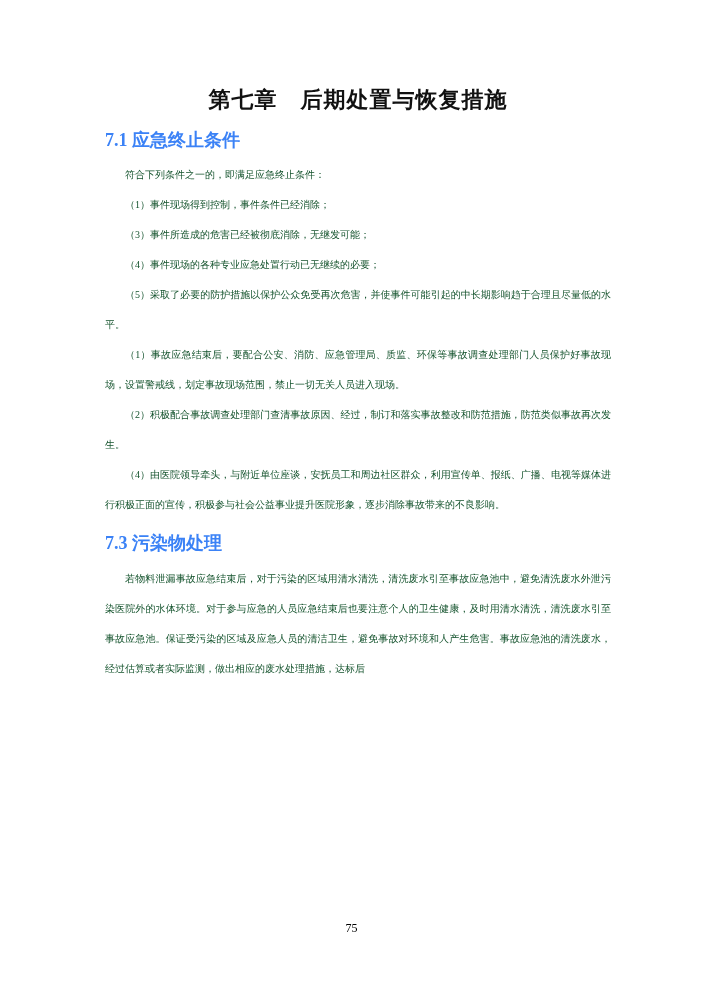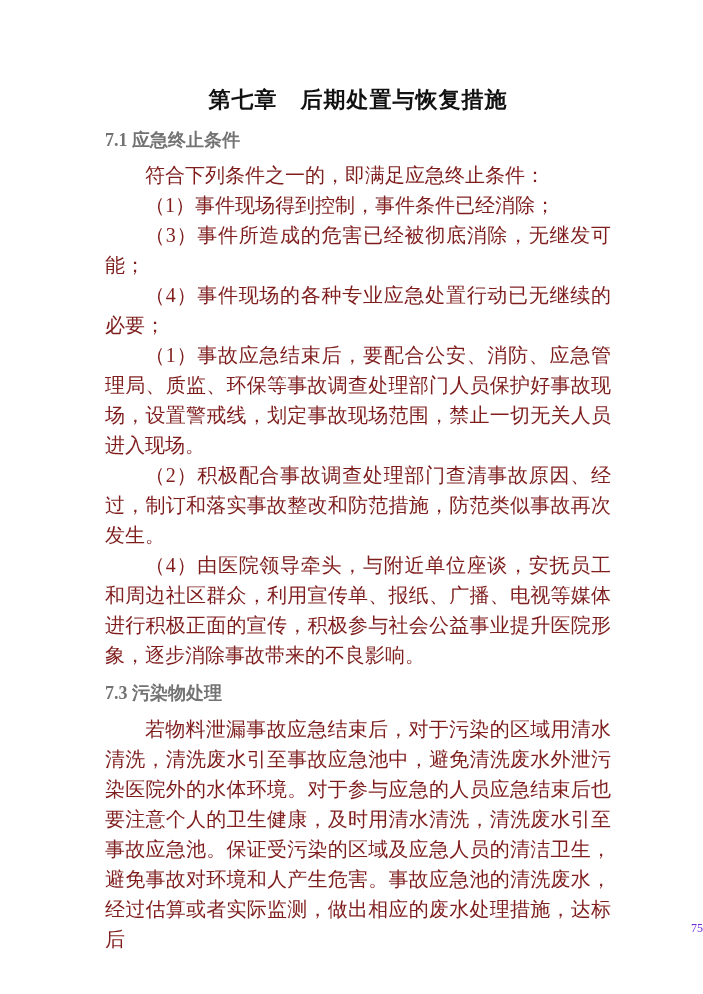--- a/index.html
+++ b/index.html
@@ -26,53 +26,54 @@
     line-height: 1.3;
     letter-spacing: 1px;
     color: #111111;
     white-space: pre;
   }
   h2.sec-heading {
     margin: 12px 0 9px 0;
     font-size: 18px;
     font-weight: bold;
     line-height: 1.25;
-    color: #737373;
+    color: #3b82f6;
   }
   p.body-para {
     margin: 0;
-    font-size: 20px;
+    font-size: 10px;
     line-height: 30px;
     text-indent: 2em;
     text-align: justify;
-    color: #7f1d1d;
+    color: #14532d;
   }
   .page-number {
     position: absolute;
     left: 0;
     right: 0;
     bottom: 58px;
-    text-align: right;
+    text-align: center;
     font-size: 12px;
-    color: #6d28d9;
+    color: #000000;
   }
 </style>
 </head>
 <body>
 
 <div class="page">
 
   <h1 class="doc-title">第七章　后期处置与恢复措施</h1>
 
   <section>
     <h2 class="sec-heading">7.1 应急终止条件</h2>
     <p class="body-para">符合下列条件之一的，即满足应急终止条件：</p>
     <p class="body-para">（1）事件现场得到控制，事件条件已经消除；</p>
     <p class="body-para">（3）事件所造成的危害已经被彻底消除，无继发可能；</p>
     <p class="body-para">（4）事件现场的各种专业应急处置行动已无继续的必要；</p>
+    <p class="body-para">（5）采取了必要的防护措施以保护公众免受再次危害，并使事件可能引起的中长期影响趋于合理且尽量低的水平。</p>
   </section>
 
   <section>
     <p class="body-para">（1）事故应急结束后，要配合公安、消防、应急管理局、质监、环保等事故调查处理部门人员保护好事故现场，设置警戒线，划定事故现场范围，禁止一切无关人员进入现场。</p>
     <p class="body-para">（2）积极配合事故调查处理部门查清事故原因、经过，制订和落实事故整改和防范措施，防范类似事故再次发生。</p>
     <p class="body-para">（4）由医院领导牵头，与附近单位座谈，安抚员工和周边社区群众，利用宣传单、报纸、广播、电视等媒体进行积极正面的宣传，积极参与社会公益事业提升医院形象，逐步消除事故带来的不良影响。</p>
   </section>
 
   <section>
     <h2 class="sec-heading">7.3 污染物处理</h2>

